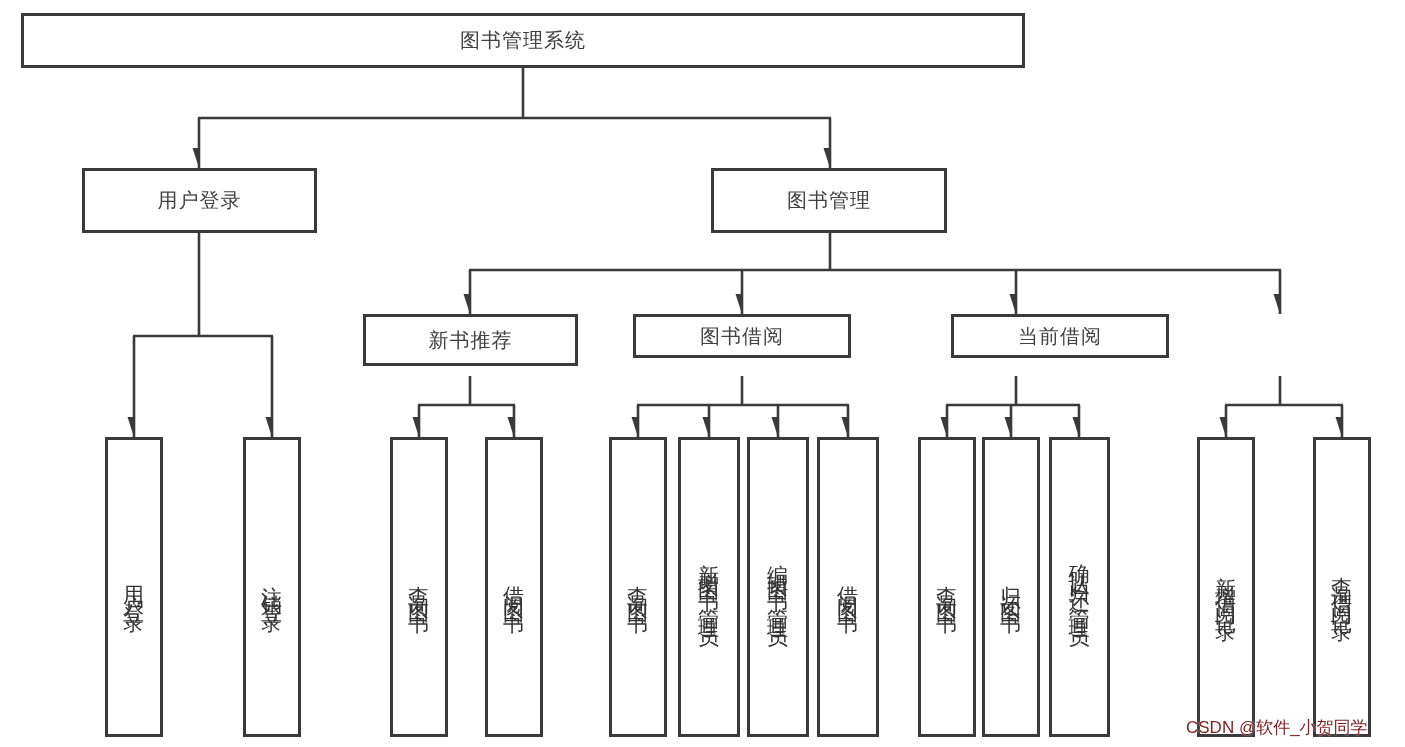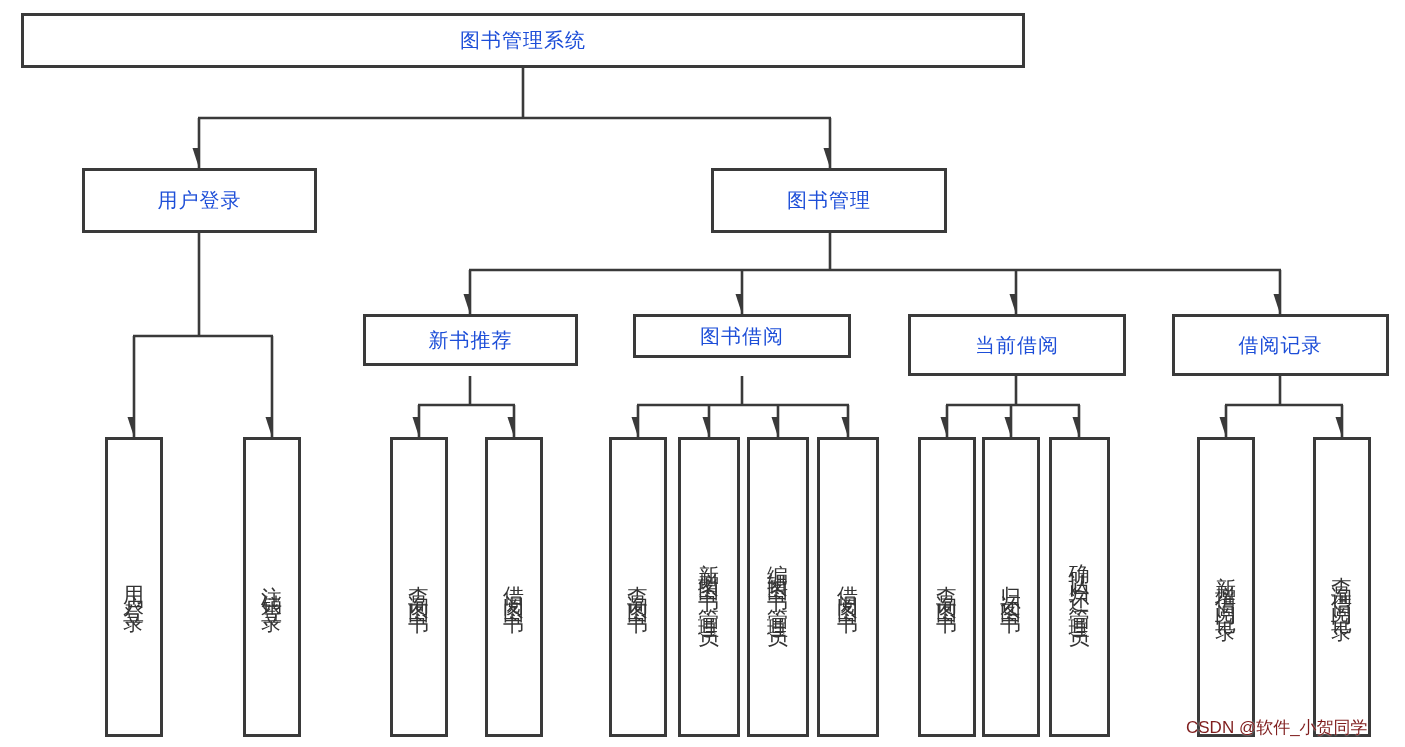--- a/index.html
+++ b/index.html
@@ -26,21 +26,21 @@
   .node {
     position: absolute;
     box-sizing: border-box;
     border: 3px solid #3a3a3a;
     background: #ffffff;
     display: flex;
     align-items: center;
     justify-content: center;
     font-size: 20px;
     letter-spacing: 1px;
-    color: #1d4ed8;
+    color: #404040;
   }
   .leaf {
     position: absolute;
     top: 437px;
     height: 300px;
     box-sizing: border-box;
     border: 3px solid #3a3a3a;
     background: #ffffff;
     display: flex;
     align-items: center;
@@ -121,22 +121,21 @@
     </g>
   </svg>
 
   <div class="node" style="left:21px; top:13px; width:1004px; height:55px;">图书管理系统</div>
 
   <div class="node" style="left:82px; top:168px; width:235px; height:65px;">用户登录</div>
   <div class="node" style="left:711px; top:168px; width:236px; height:65px;text-align:right;">图书管理</div>
 
   <div class="node" style="left:363px; top:314px; width:215px; height:52px;">新书推荐</div>
   <div class="node" style="left:633px; top:314px; width:218px; height:44px;">图书借阅</div>
-  <div class="node" style="left:908px; top:314px; width:218px; height:62px;">当前借阅</div>
-  <div class="node" style="left:1172px; top:314px; width:217px; height:62px;">借阅记录</div>
+  <div class="node" style="left:951px; top:314px; width:218px; height:44px;">当前借阅</div>
 
   <div class="leaf" style="left:105px; width:58px;">
     <span>用户登录</span>
   </div>
   <div class="leaf" style="left:243px; width:58px;">
     <span>注销登录</span>
   </div>
   <div class="leaf" style="left:390px; width:58px;">
     <span>查询图书</span>
   </div>

